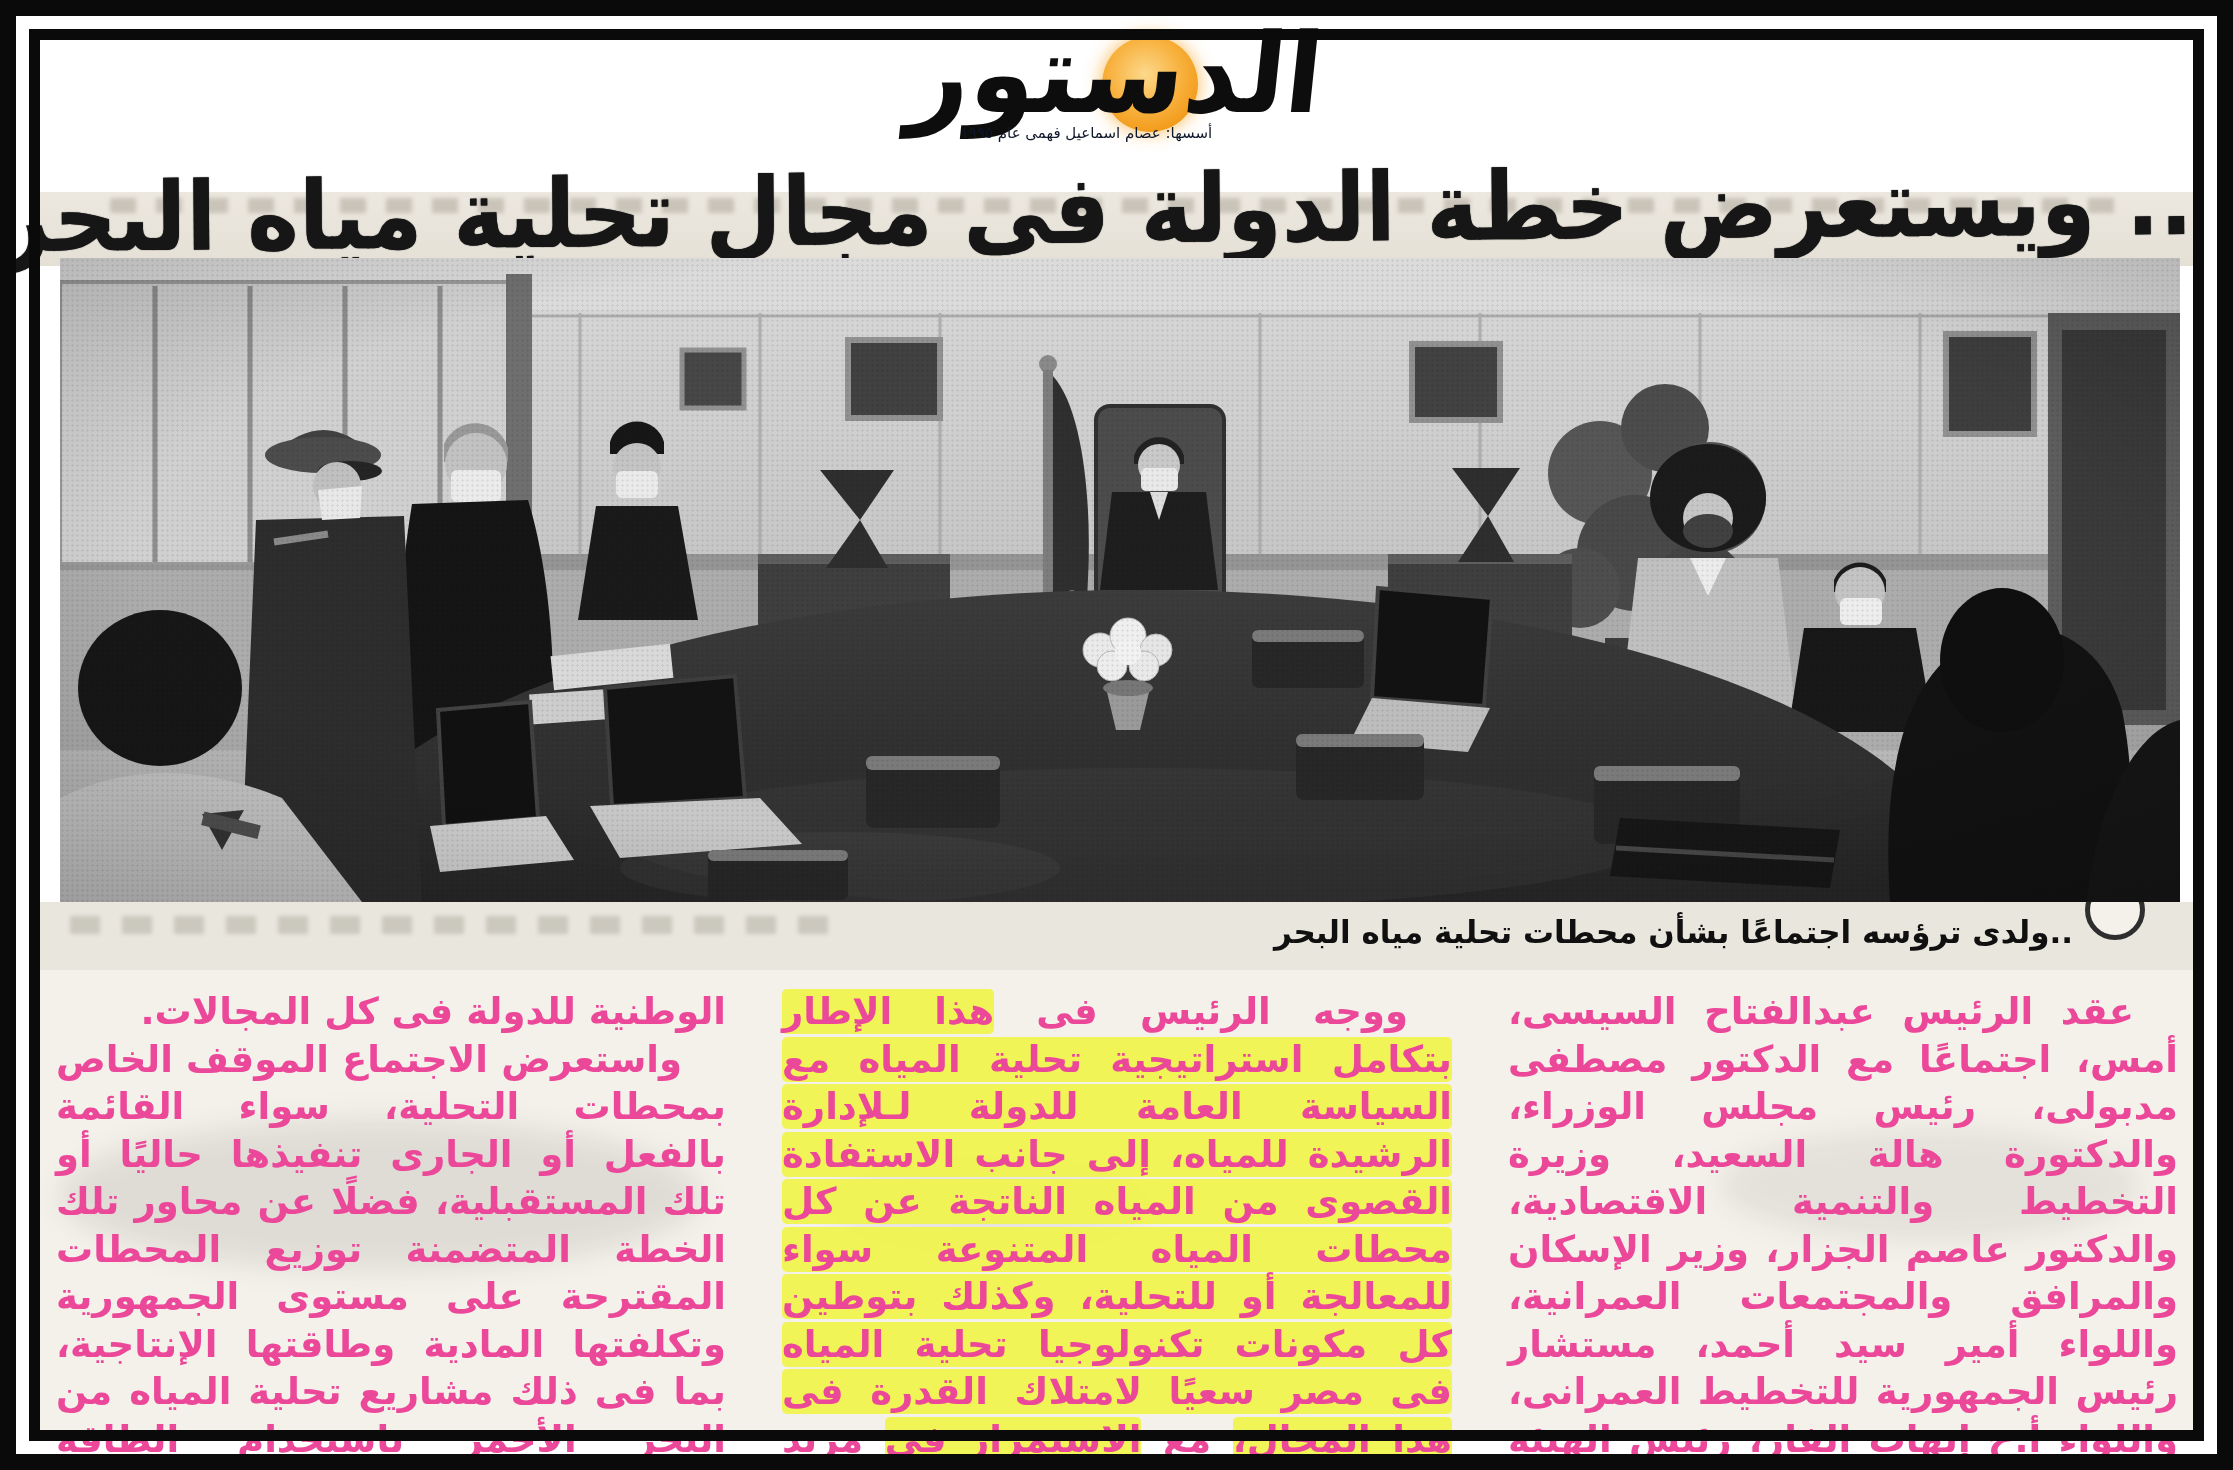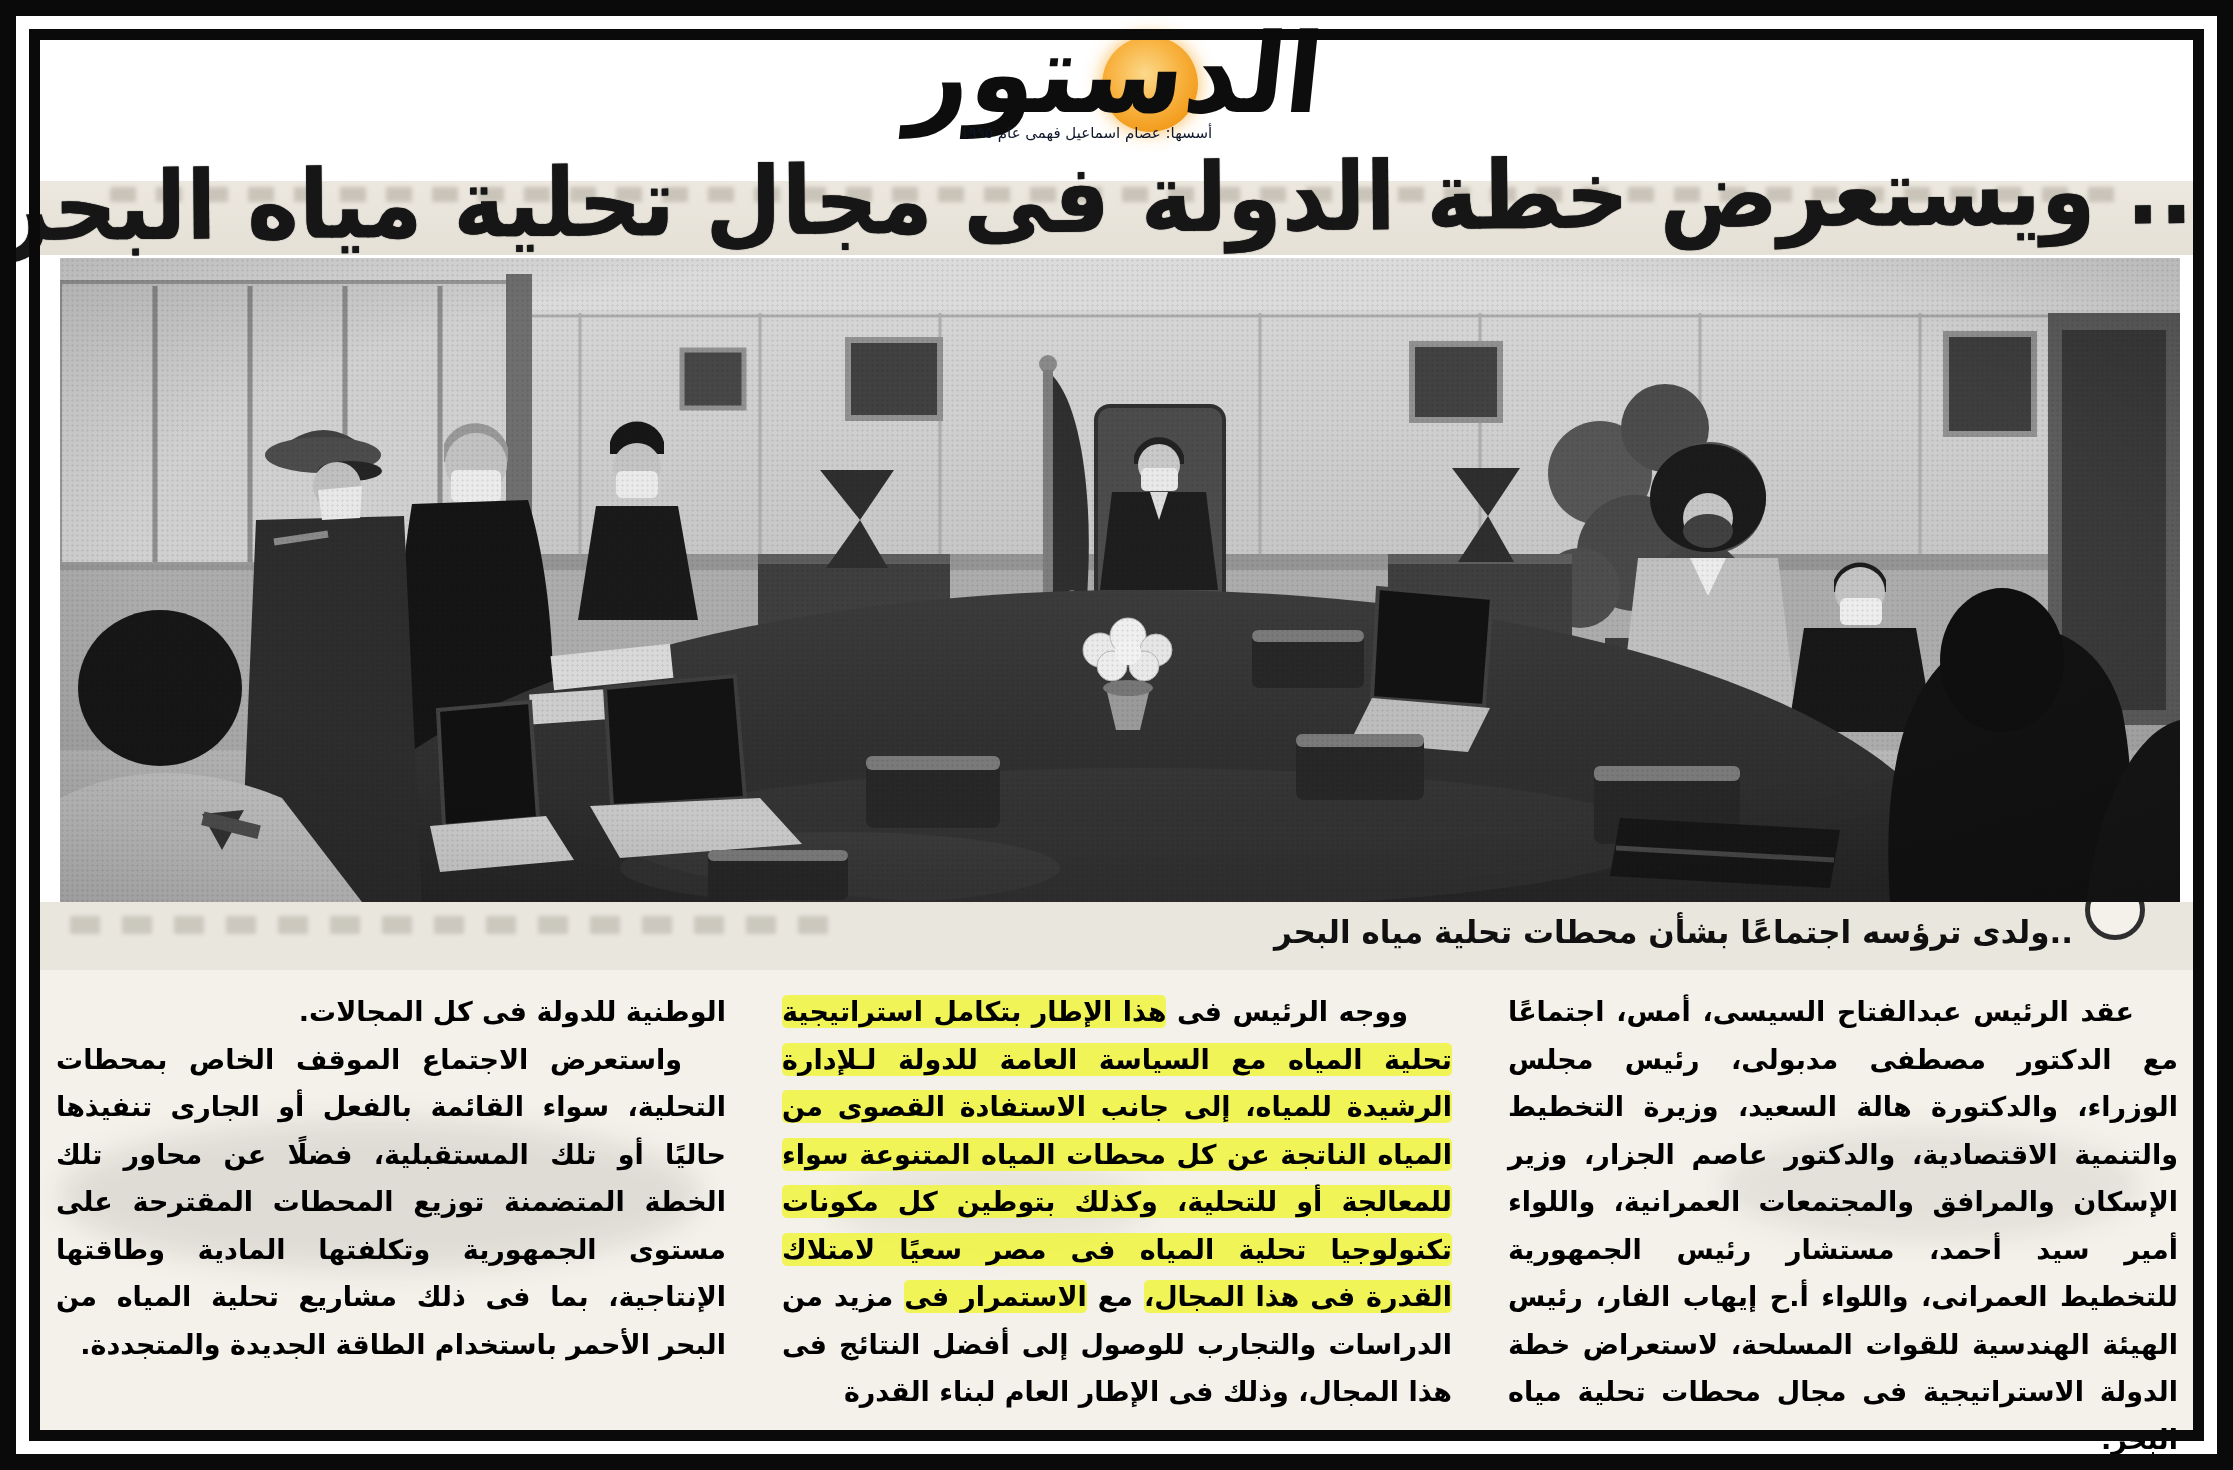--- a/index.html
+++ b/index.html
@@ -13,21 +13,21 @@
   .masthead{position:absolute;left:0;right:0;top:22px;height:130px;text-align:center;z-index:5;}
   .logo-wrap{position:relative;display:inline-block;}
   .logo-sun{position:absolute;top:14px;left:50%;transform:translateX(-14px);width:96px;height:96px;border-radius:50%;
             background:radial-gradient(circle at 45% 40%, #fcd98c 0%, #f8b23f 45%, #f0930e 85%);
             box-shadow:0 0 18px rgba(246,162,28,.75);z-index:0;}
   .logo-text{position:relative;z-index:1;font-size:106px;font-weight:bold;color:#0d0d0d;line-height:1;
              transform:skewX(-6deg) scaleY(1.04);letter-spacing:-2px;}
   .founder{position:relative;z-index:1;margin-top:-4px;font-size:15px;color:#0f172a;transform:translateX(-30px);}
 
   
-  .headline-strip{position:absolute;left:40px;right:40px;top:181px;height:74px;z-index:3;
+  .headline-strip{position:absolute;left:40px;right:40px;top:192px;height:74px;z-index:3;
                   background:linear-gradient(#ece8df,#e5e0d6);}
   .ghost-top{position:absolute;left:70px;right:70px;top:6px;height:15px;opacity:.33;filter:blur(2px);border-radius:3px;
              background:repeating-linear-gradient(90deg, rgba(110,100,85,.8) 0 26px, transparent 26px 46px);}
   .headline{position:absolute;left:0;right:0;top:-26px;text-align:center;direction:rtl;
             font-size:88px;font-weight:bold;color:#161616;line-height:1;transform:rotate(-.45deg) scaleY(1.08);
             text-shadow:0 0 1px #161616;white-space:nowrap;}
 
   
   .photo{position:absolute;left:60px;top:258px;width:2120px;height:644px;z-index:4;overflow:hidden;background:#9a9a9a;}
   .photo svg{display:block;width:100%;height:100%;filter:blur(.6px) contrast(.97) saturate(0);}
@@ -40,21 +40,21 @@
                background:repeating-linear-gradient(90deg, rgba(90,85,70,.8) 0 30px, transparent 30px 52px);}
   .caption{position:absolute;right:120px;top:12px;direction:rtl;font-size:31px;font-weight:bold;color:#101010;}
   .circle-mark{position:absolute;right:48px;top:-22px;width:50px;height:50px;border-radius:50%;
                border:5px solid #2e2e2e;background:#f4f1ea;z-index:6;}
 
   
   .body-bg{position:absolute;left:40px;right:40px;top:970px;bottom:40px;background:#f4f1ea;z-index:1;}
   .cols{position:absolute;left:56px;top:988px;width:2122px;z-index:4;direction:rtl;
         display:grid;grid-template-columns:1fr 1fr 1fr;column-gap:56px;}
   .col{direction:rtl;}
-  .col p{margin:0;font-size:27px;line-height:47.5px;font-weight:bold;color:#000000;
+  .col p{margin:0;font-size:37px;line-height:47.5px;font-weight:bold;color:#ec4899;
          text-align:justify;}
   .indent{text-indent:44px;}
   .hl{background:rgba(240,244,70,.9);border-radius:5px;box-decoration-break:clone;padding:1px 0;margin-top:43px;}
 
   
   .smudge{position:absolute;border-radius:50%;filter:blur(14px);z-index:2;pointer-events:none;}
   .sm1{left:60px;top:1120px;width:640px;height:150px;background:rgba(40,40,40,.10);}
   .sm2{left:1720px;top:1130px;width:420px;height:110px;background:rgba(40,40,40,.08);}
   .sm3{left:830px;top:1160px;width:320px;height:90px;background:rgba(40,40,40,.06);}
   .sm4{left:330px;top:905px;width:500px;height:40px;background:rgba(60,55,45,.10);filter:blur(8px);}

